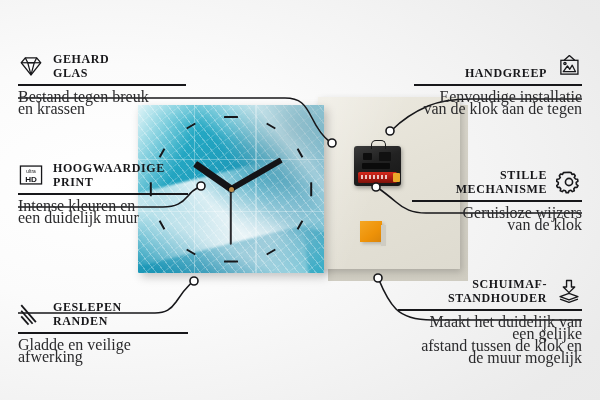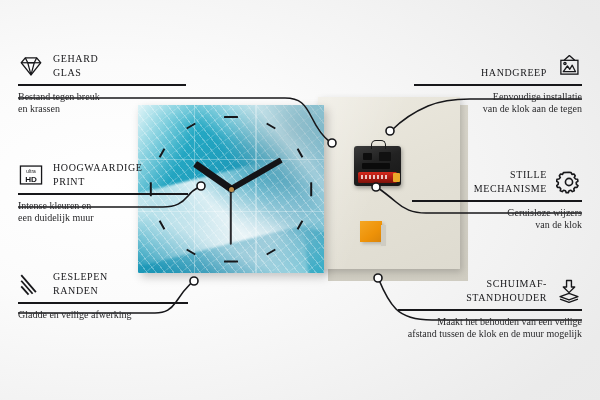--- a/index.html
+++ b/index.html
@@ -126,42 +126,42 @@
   .hand{position:absolute;background:#141417;transform-origin:0% 50%;border-radius:1px;}
   .hand.sec{background:#2a2a2e;}
   .center-pin{
     position:absolute;left:50%;top:50%;width:5px;height:5px;margin:-2.5px 0 0 -2.5px;
     border-radius:50%;background:#b98b4a;box-shadow:0 0 0 1px rgba(0,0,0,.5);
   }
   
   .callout{position:absolute;}
   .callout .hd{display:flex;align-items:center;gap:9px;}
   .callout .titles{
-    font-weight:normal;font-size:10px;letter-spacing:.6px;color:#17171a;
+    font-weight:bold;font-size:12px;letter-spacing:.6px;color:#17171a;
     line-height:14px;text-transform:uppercase;
   }
   .callout .rule{
     height:1.5px;background:#17171a;margin:4px 0 5px 0;
   }
   .callout .desc{
-    font-size:10px;line-height:12px;color:#2a2a2c;
+    font-size:16px;line-height:12px;color:#2a2a2c;
   }
   .callout.left .hd{justify-content:flex-start;}
   .callout.left .desc{text-align:left;}
   .callout.right .hd{justify-content:flex-end;}
   .callout.right .titles{text-align:right;}
   .callout.right .desc{text-align:right;margin-left:9px;}
   .ico{flex:0 0 auto;width:26px;height:26px;display:block;}
   .ico svg{display:block;width:26px;height:26px;}
   
   #leaders{position:absolute;left:0;top:0;width:600px;height:400px;pointer-events:none;}
   
   #c-gehard{left:18px;top:52px;width:168px;}
   #c-hd{left:18px;top:161px;width:170px;}
-  #c-randen{left:18px;top:270px;width:170px;}
+  #c-randen{left:18px;top:300px;width:170px;}
   #c-handgreep{left:414px;top:52px;width:168px;}
   #c-stille{left:412px;top:168px;width:170px;}
   #c-schuim{left:398px;top:277px;width:184px;}
 </style>
 </head>
 <body>
 
 <div id="stage">
 
   <div id="product">
@@ -361,18 +361,18 @@
             <g fill="none" stroke="#17171a" stroke-width="1.7" stroke-linejoin="round">
           <path d="M13 3 h6 v8 h4 l-7 7 -7-7 h4 z"></path>
           <path d="M16 19 L5 23 L16 27 L27 23 Z"></path>
           <path d="M5 26 L16 30 L27 26"></path>
         </g>
           </svg>
       </span>
     </div>
     <div class="rule"></div>
     <div class="desc">
-      <span>Maakt het behouden van een veilige</span><br>
+      <span>Maakt het duidelijk van een gelijke</span><br>
       <span>afstand tussen de klok en de muur mogelijk</span>
     </div>
   </div>
 
 </div>
 
 </body></html>

